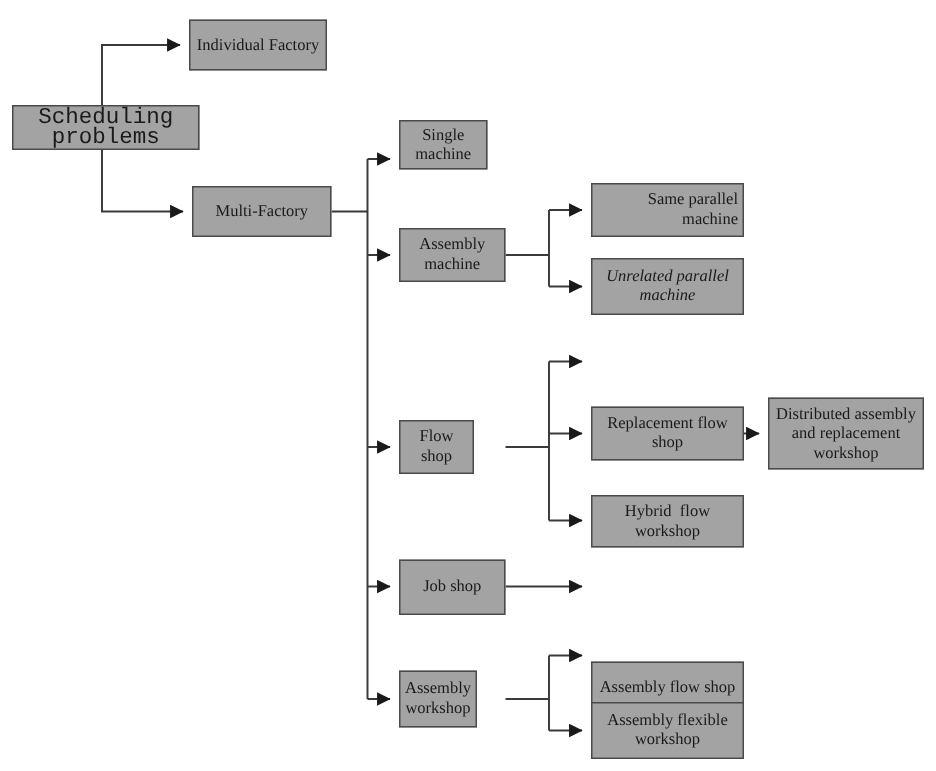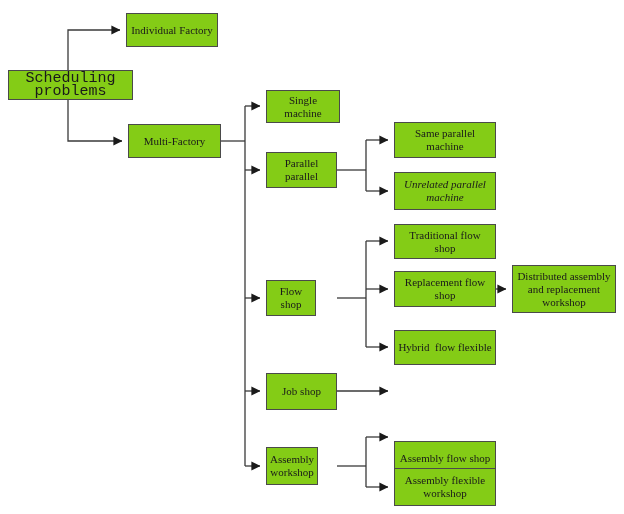--- a/index.html
+++ b/index.html
@@ -20,21 +20,21 @@
     position: absolute;
     left: 0;
     top: 0;
     width: 624px;
     height: 514px;
   }
   .node {
     position: absolute;
     box-sizing: border-box;
     border: 1px solid #4a4a4a;
-    background: #84cc16;
+    background: #a3a3a3;
     display: flex;
     align-items: center;
     justify-content: center;
     text-align: center;
     color: #1a1a1a;
     font-family: "Liberation Serif", "DejaVu Serif", serif;
     font-size: 11px;
     line-height: 13px;
     z-index: 2;
     padding: 0 3px;
@@ -105,31 +105,30 @@
 
       <g>
         <path d="M 496 289 L 506 289" marker-end="url(#arrow)"></path>
       </g>
     </g>
   </svg>
 
 <div class="node sans" style="left: 8px; top: 70px; width: 125px; height: 30px; border-color: rgb(74, 74, 74); color: rgb(26, 26, 26);">Scheduling problems</div>
     <div class="node" style="left: 126px; top: 13px; width: 92px; height: 34px; border-color: rgb(74, 74, 74); color: rgb(26, 26, 26);">Individual Factory</div>
     <div class="node" style="left: 128px; top: 124px; width: 93px; height: 34px; border-color: rgb(74, 74, 74); color: rgb(26, 26, 26);">Multi-Factory</div>
-    <div class="node" style="left: 266px; top: 90px; width: 74px; height: 33px; border-color: rgb(74, 74, 74); color: rgb(26, 26, 26);">Single machine</div>
-    <div class="node" style="left: 266px; top: 152px; width: 71px; height: 36px; border-color: rgb(74, 74, 74); color: rgb(26, 26, 26);">Parallel parallel</div>
+    <div class="node" style="left: 266px; top: 80px; width: 59px; height: 33px; border-color: rgb(74, 74, 74); color: rgb(26, 26, 26);">Single machine</div>
+    <div class="node" style="left: 266px; top: 152px; width: 71px; height: 36px; border-color: rgb(74, 74, 74); color: rgb(26, 26, 26);">Assembly machine</div>
     <div class="node" style="left: 266px; top: 280px; width: 50px; height: 36px; border-color: rgb(74, 74, 74); color: rgb(26, 26, 26);">Flow shop</div>
     <div class="node" style="left: 266px; top: 373px; width: 71px; height: 37px; border-color: rgb(74, 74, 74); color: rgb(26, 26, 26);">Job shop</div>
     <div class="node" style="left: 266px; top: 447px; width: 52px; height: 38px; border-color: rgb(74, 74, 74); color: rgb(26, 26, 26);">Assembly
 workshop</div>
-    <div class="node" style="left: 394px; top: 122px; width: 102px; height: 36px; border-color: rgb(74, 74, 74); color: rgb(26, 26, 26);">Same parallel machine</div>
+    <div class="node" style="left: 394px; top: 122px; width: 102px; height: 36px; border-color: rgb(74, 74, 74); color: rgb(26, 26, 26); text-align: right;">Same parallel machine</div>
     <div class="node" style="left: 394px; top: 172px; width: 102px; height: 38px; border-color: rgb(74, 74, 74); color: rgb(26, 26, 26); font-style: italic;">Unrelated parallel
 machine</div>
-    <div class="node" style="left: 394px; top: 224px; width: 102px; height: 35px; border-color: rgb(74, 74, 74); color: rgb(26, 26, 26);">Traditional flow shop</div>
     <div class="node" style="left: 394px; top: 271px; width: 102px; height: 36px; border-color: rgb(74, 74, 74); color: rgb(26, 26, 26);">Replacement flow shop</div>
-    <div class="node" style="left: 394px; top: 330px; width: 102px; height: 35px; border-color: rgb(74, 74, 74); color: rgb(26, 26, 26);">Hybrid  flow flexible</div>
+    <div class="node" style="left: 394px; top: 330px; width: 102px; height: 35px; border-color: rgb(74, 74, 74); color: rgb(26, 26, 26);">Hybrid  flow workshop</div>
     <div class="node" style="left: 394px; top: 441px; width: 102px; height: 35px; border-color: rgb(74, 74, 74); color: rgb(26, 26, 26);">Assembly flow shop</div>
     <div class="node" style="left: 394px; top: 468px; width: 102px; height: 38px; border-color: rgb(74, 74, 74); color: rgb(26, 26, 26);">Assembly flexible
 workshop</div>
     <div class="node" style="left: 512px; top: 265px; width: 104px; height: 48px; border-color: rgb(74, 74, 74); color: rgb(26, 26, 26);">Distributed assembly
 and replacement
 workshop</div>
   </div>
 
 </body></html>

